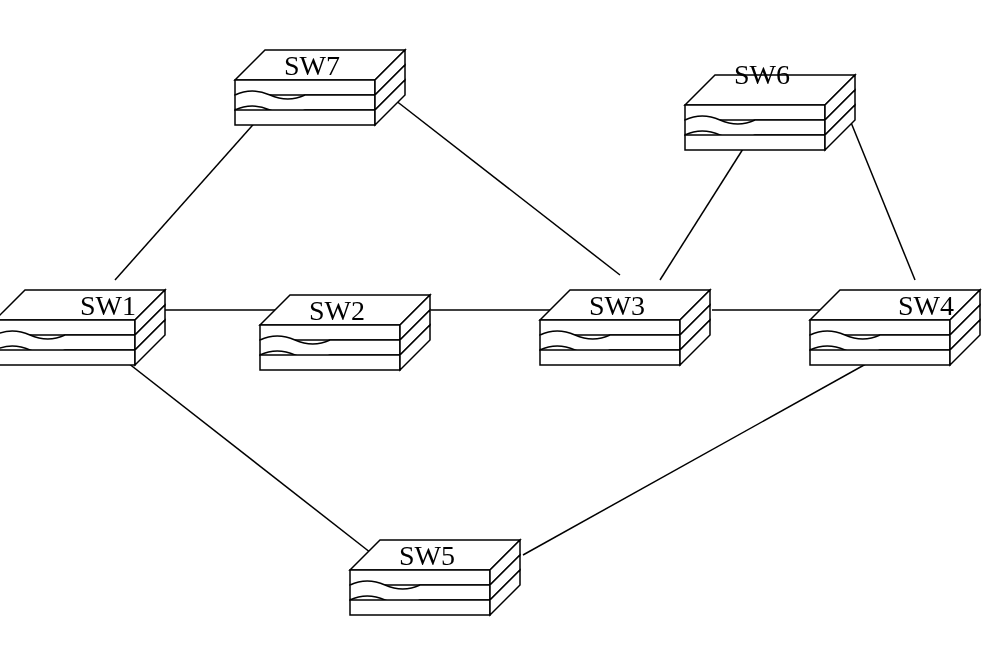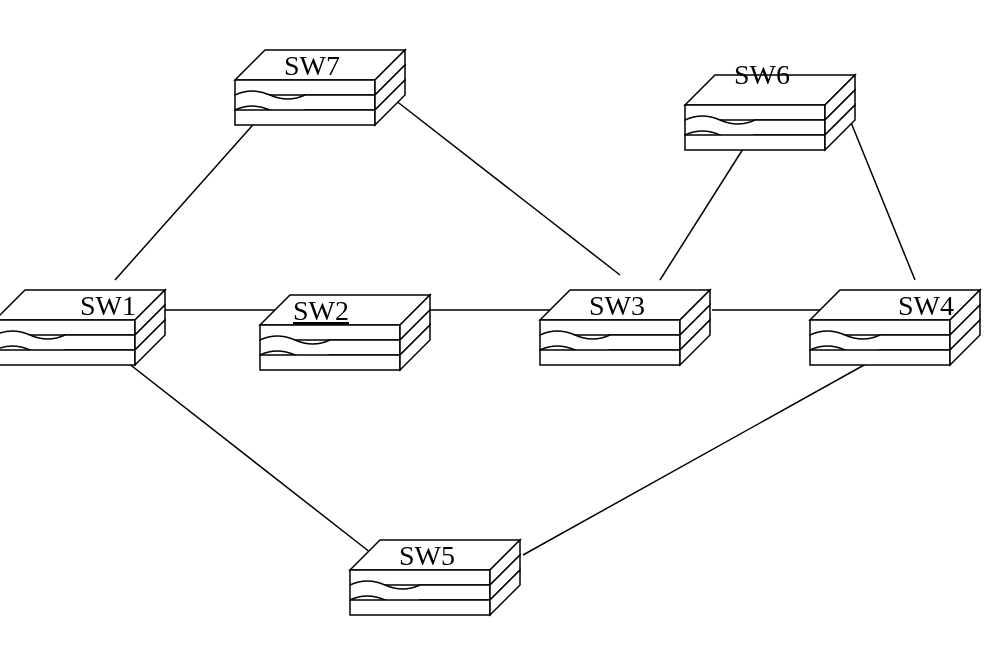--- a/index.html
+++ b/index.html
@@ -119,18 +119,18 @@
       <path d="M -85,45 Q -68,37 -50,45 Q -32,53 -15,45 L 55,45 L 55,60 L -15,60 Q -32,68 -50,60 Q -68,52 -85,60 Z" fill="#fff" stroke="#000" stroke-width="1.5"></path>
       <path d="M 55,45 L 85,15 L 85,30 L 55,60 Z" fill="#fff" stroke="#000" stroke-width="1.5"></path>
       <path d="M -85,60 L 55,60 L 55,75 L -85,75 Z" fill="#fff" stroke="#000" stroke-width="1.5"></path>
       <path d="M 55,60 L 85,30 L 85,45 L 55,75 Z" fill="#fff" stroke="#000" stroke-width="1.5"></path>
     </g>
 
   </g>
 </svg>
 
 <div class="node-label" style="left:56px; top:290px;margin-left:24px;">SW1</div>
-<div class="node-label" style="left:293px; top:295px;text-decoration:underline;">SW2</div>
+<div class="node-label" style="left:309px; top:295px;">SW2</div>
 <div class="node-label" style="left:589px; top:290px;">SW3</div>
 <div class="node-label" style="left:898px; top:290px;">SW4</div>
 <div class="node-label" style="left:399px; top:540px;text-align:center;">SW5</div>
 <div class="node-label" style="left:734px; top:59px;">SW6</div>
 <div class="node-label" style="left:284px; top:50px;text-align:center;">SW7</div>
 
 </body></html>

